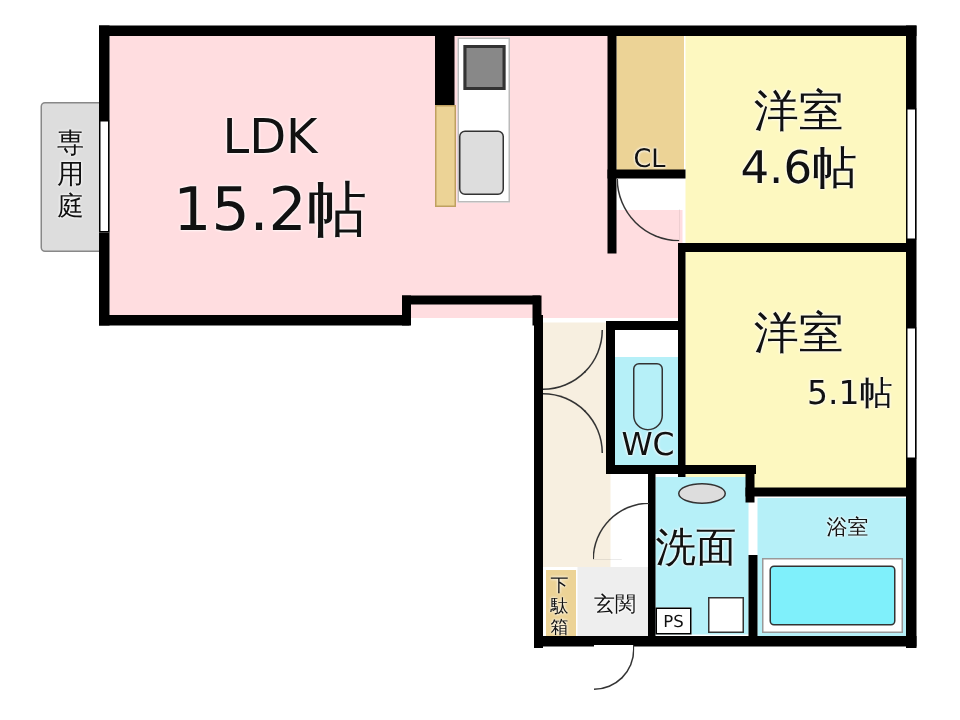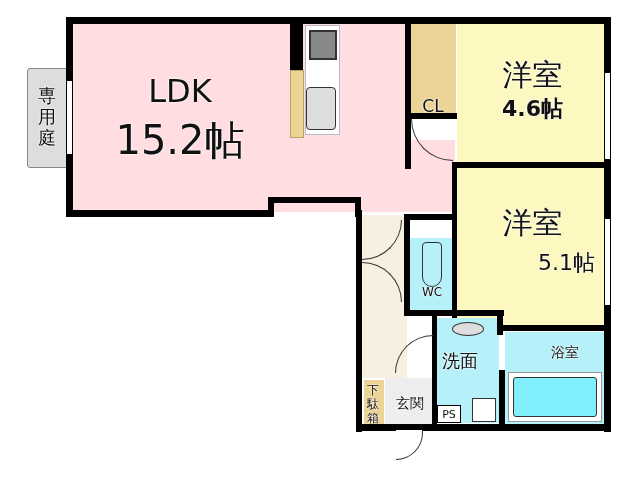--- a/index.html
+++ b/index.html
@@ -21,35 +21,35 @@
 <div class="abs" style="left:305px;top:25px;width:35px;height:110px;background:#fff;border:1px solid #bbb;"></div>
 <div class="abs" style="left:309px;top:30px;width:28px;height:30px;background:#888;border:2px solid #333;"></div>
 <div class="abs" style="left:306px;top:87px;width:30px;height:43px;background:#ddd;border:1px solid #333;border-radius:4px;"></div>
 <div class="abs" style="left:290px;top:70px;width:14px;height:68px;background:#ecd396;border:1px solid #bfa060;"></div>
 
 <div class="abs" style="left:411px;top:24px;width:45px;height:91px;background:#ecd396;"></div>
 <div class="lbl" style="left:413px;top:62px;width:40px;font-size:17px;margin-top:36px;">CL</div>
 
 <div class="abs" style="left:457px;top:24px;width:150px;height:140px;background:#fdf8c0;"></div>
 <div class="lbl" style="left:470px;top:60px;width:125px;font-size:30px;">洋室</div>
-<div class="lbl" style="left:470px;top:98px;width:125px;font-size:22px;font-weight:bold;">4.6帖</div>
+<div class="lbl" style="left:470px;top:98px;width:125px;font-size:30px;">4.6帖</div>
 
 <div class="abs" style="left:457px;top:168px;width:150px;height:158px;background:#fdf8c0;"></div>
 <div class="lbl" style="left:470px;top:208px;width:125px;font-size:30px;">洋室</div>
 <div class="lbl" style="left:470px;top:252px;width:125px;font-size:22px;text-align:right;">5.1帖</div>
 
 <div class="abs" style="left:362px;top:215px;width:45px;height:163px;background:#f7efe0;"></div>
 
 <div class="abs" style="left:410px;top:238px;width:42px;height:76px;background:#b6f0f8;"></div>
 <div class="abs" style="left:422px;top:242px;width:20px;height:45px;border:1px solid #333;border-radius:4px 4px 10px 10px;background:#b6f0f8;"></div>
-<div class="lbl" style="left:410px;top:286px;width:44px;font-size:12px;">WC</div>
+<div class="lbl" style="left:410px;top:286px;width:44px;font-size:21px;">WC</div>
 
 <div class="abs" style="left:437px;top:318px;width:62px;height:105px;background:#b6f0f8;"></div>
 <div class="abs" style="left:452px;top:322px;width:32px;height:14px;background:#ddd;border:1px solid #333;border-radius:50%;"></div>
-<div class="lbl" style="left:437px;top:352px;width:46px;font-size:18px;">洗面</div>
+<div class="lbl" style="left:437px;top:352px;width:46px;font-size:27px;">洗面</div>
 <div class="abs" style="left:472px;top:398px;width:24px;height:24px;border:1px solid #333;background:#fff;"></div>
 
 <div class="abs" style="left:505px;top:332px;width:100px;height:93px;background:#b6f0f8;"></div>
 <div class="lbl" style="left:525px;top:345px;width:80px;font-size:14px;">浴室</div>
 <div class="abs" style="left:508px;top:372px;width:94px;height:50px;background:#fff;border:1px solid #999;"></div>
 <div class="abs" style="left:513px;top:377px;width:84px;height:40px;background:#7ff0fb;border:1px solid #333;border-radius:3px;"></div>
 
 <div class="abs" style="left:385px;top:378px;width:48px;height:46px;background:#eeeeee;"></div>
 <div class="lbl" style="left:388px;top:396px;width:44px;font-size:14px;">玄関</div>
 <div class="abs" style="left:364px;top:380px;width:20px;height:44px;background:#ecd396;"></div>

